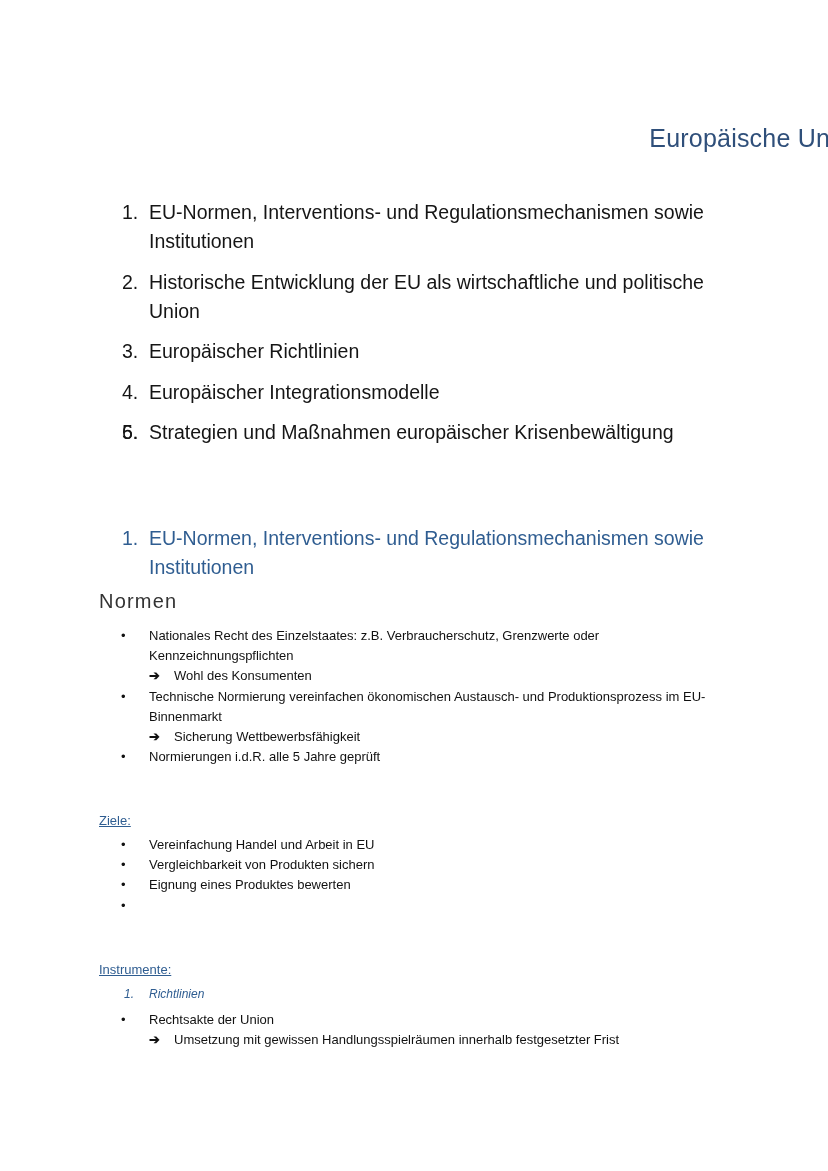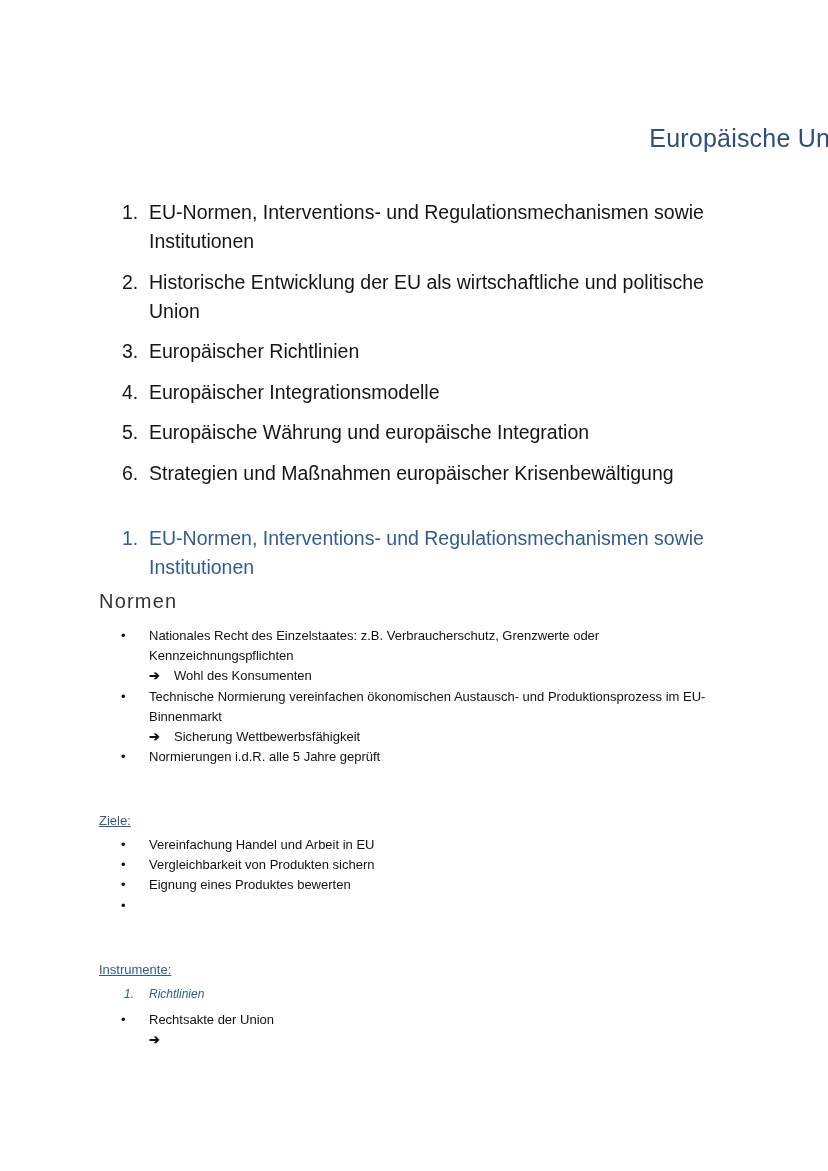--- a/index.html
+++ b/index.html
@@ -27,21 +27,21 @@
 </head>
 <body>
 
 <div class="title">Europäische Union</div>
 
 <div class="toc">
   <div class="toc-item"><span class="toc-num">1.</span><span>EU-Normen, Interventions- und Regulationsmechanismen sowie Institutionen</span></div>
   <div class="toc-item"><span class="toc-num">2.</span><span>Historische Entwicklung der EU als wirtschaftliche und politische Union</span></div>
   <div class="toc-item"><span class="toc-num">3.</span><span>Europäischer Richtlinien</span></div>
   <div class="toc-item"><span class="toc-num">4.</span><span>Europäischer Integrationsmodelle</span></div>
-  <div class="toc-item"><span class="toc-num">5.</span><span>Europäische Währung und europäische Integration</span></div>
+  <div class="toc-item"><span class="toc-num">5.</span></div>
   <div class="toc-item"><span class="toc-num">6.</span><span>Strategien und Maßnahmen europäischer Krisenbewältigung</span></div>
 </div>
 
 <div class="h1"><span class="toc-num">1.</span><span>EU-Normen, Interventions- und Regulationsmechanismen sowie Institutionen</span></div>
 
 <div class="h2">Normen</div>
 
 <div class="list" style="top:626px; width:600px;">
   <div class="li">
     <span class="bullet">•</span>
@@ -69,15 +69,15 @@
 </div>
 
 <div class="ulhead" style="top:962px;">Instrumente:</div>
 
 <div class="num-italic"><span class="n">1.</span><span>Richtlinien</span></div>
 
 <div class="list" style="top:1010px; width:620px;">
   <div class="li">
     <span class="bullet">•</span>
     <span>Rechtsakte der Union</span>
-    <div class="sub"><span class="arrow">➔</span></div>
+    <div class="sub"><span class="arrow">➔</span><span>Umsetzung mit gewissen Handlungsspielräumen innerhalb festgesetzter Frist</span></div>
   </div>
 </div>
 
 </body></html>

